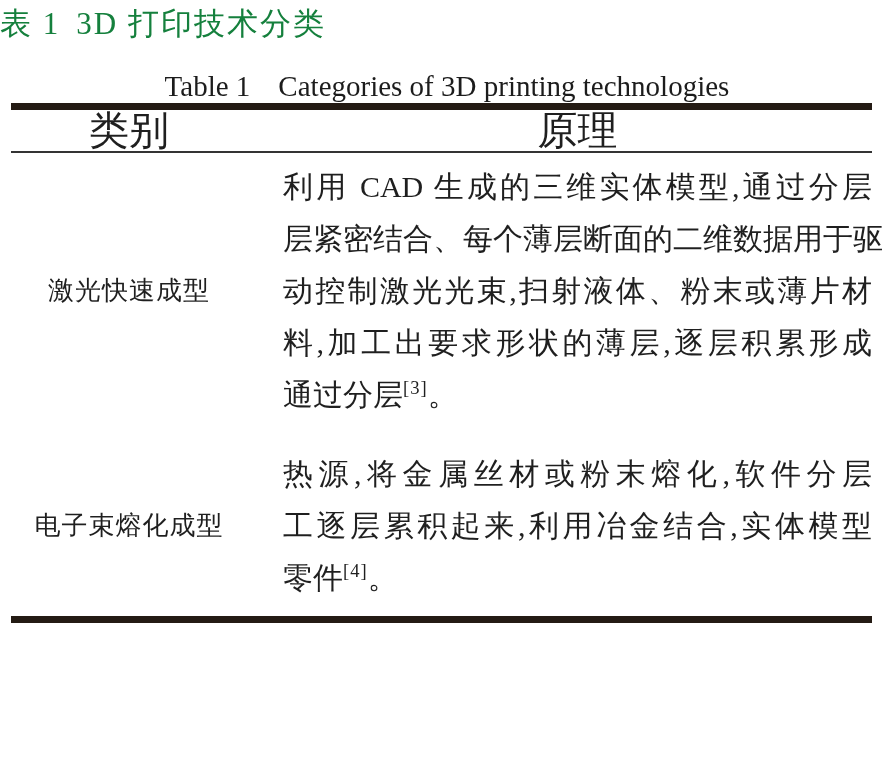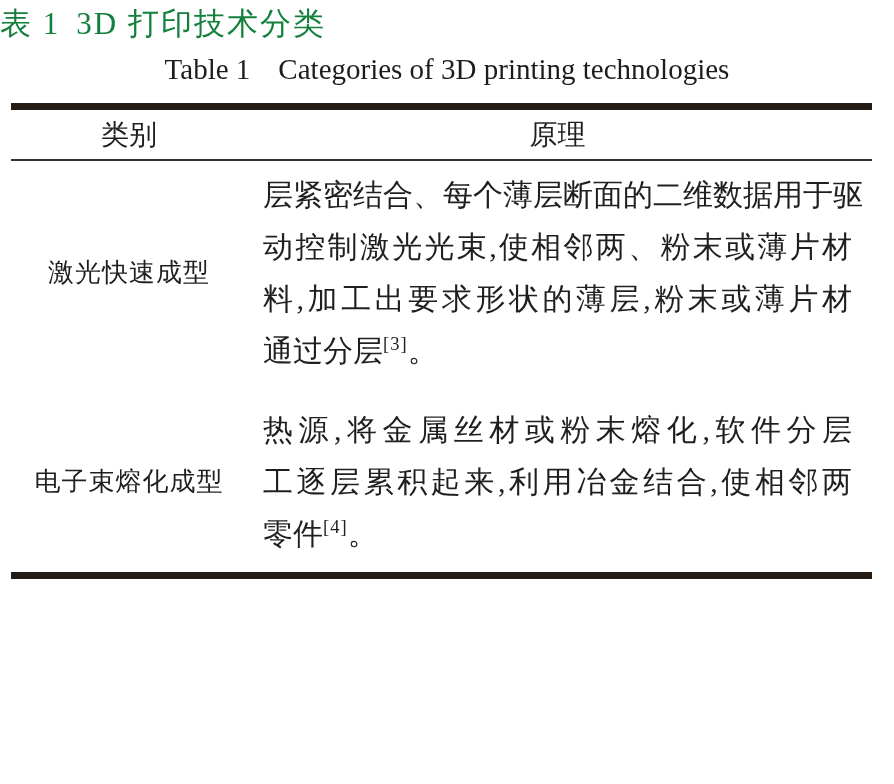--- a/index.html
+++ b/index.html
@@ -16,44 +16,44 @@
   .title-cn {
     padding-top: 4px;
     text-align: left;
     font-size: 31px;
     line-height: 40px;
     letter-spacing: 2px;
     color: #15803d;
   }
   .title-cn .t-label { margin-right: 16px; }
   .title-en {
-    margin-top: 7px;
+    margin-top: 24px;
     text-align: center;
     font-size: 29px;
     line-height: 36px;
     color: #1c1c1c;
   }
   .title-en .t-label { margin-right: 28px; }
 
   .table-wrap {
     position: absolute;
     left: 11px; top: 103px;
     width: 861px;
   }
   .rule-thick { height: 7px; background: #241b14; }
   .rule-thin  { height: 2px; background: #343434; }
 
   .header-row {
     display: flex;
-    height: 49px;
+    height: 41px;
     align-items: center;
-    font-size: 28px;
+    font-size: 40px;
   }
   .col1 { width: 236px; text-align: center; flex: none; }
-  .col2 { margin-left: 16px; width: 589px; flex: none; }
+  .col2 { margin-left: 36px; width: 589px; flex: none; }
   .header-row .col2 { text-align: center; }
 
   .tbody { padding-top: 8px; padding-bottom: 12px; }
   .body-row { display: flex; align-items: center; }
   .body-row + .body-row { margin-top: 27px; }
 
   .cat-cell { font-size: 26px; line-height: 40px; letter-spacing: 1px; }
 
   .principle { font-size: 30px; }
   .p-line {
@@ -96,32 +96,33 @@
       <div class="col2">原理</div>
     </div>
 
     <div class="rule-thin"></div>
 
     <div class="tbody">
 
       <div class="body-row">
         <div class="col1 cat-cell">激光快速成型</div>
         <div class="col2 principle">
+          <div class="p-line">利用 CAD 生成的三维实体模型,通过分层</div>
           <div class="p-line">层紧密结合、每个薄层断面的二维数据用于驱</div>
-          <div class="p-line">动控制激光光束,使相邻两、粉末或薄片材</div>
-          <div class="p-line">料,加工出要求形状的薄层,粉末或薄片材</div>
+          <div class="p-line">动控制激光光束,扫射液体、粉末或薄片材</div>
+          <div class="p-line">料,加工出要求形状的薄层,逐层积累形成</div>
           <div class="p-line last"><span>通过分层</span><sup>[3]</sup><span>。</span></div>
         </div>
       </div>
 
       <div class="body-row">
         <div class="col1 cat-cell">电子束熔化成型</div>
         <div class="col2 principle">
           <div class="p-line">热源,将金属丝材或粉末熔化,软件分层</div>
-          <div class="p-line">工逐层累积起来,利用冶金结合,使相邻两</div>
+          <div class="p-line">工逐层累积起来,利用冶金结合,实体模型</div>
           <div class="p-line last"><span>零件</span><sup>[4]</sup><span>。</span></div>
         </div>
       </div>
 
     </div>
 
     <div class="rule-thick"></div>
 
   </div>
 

